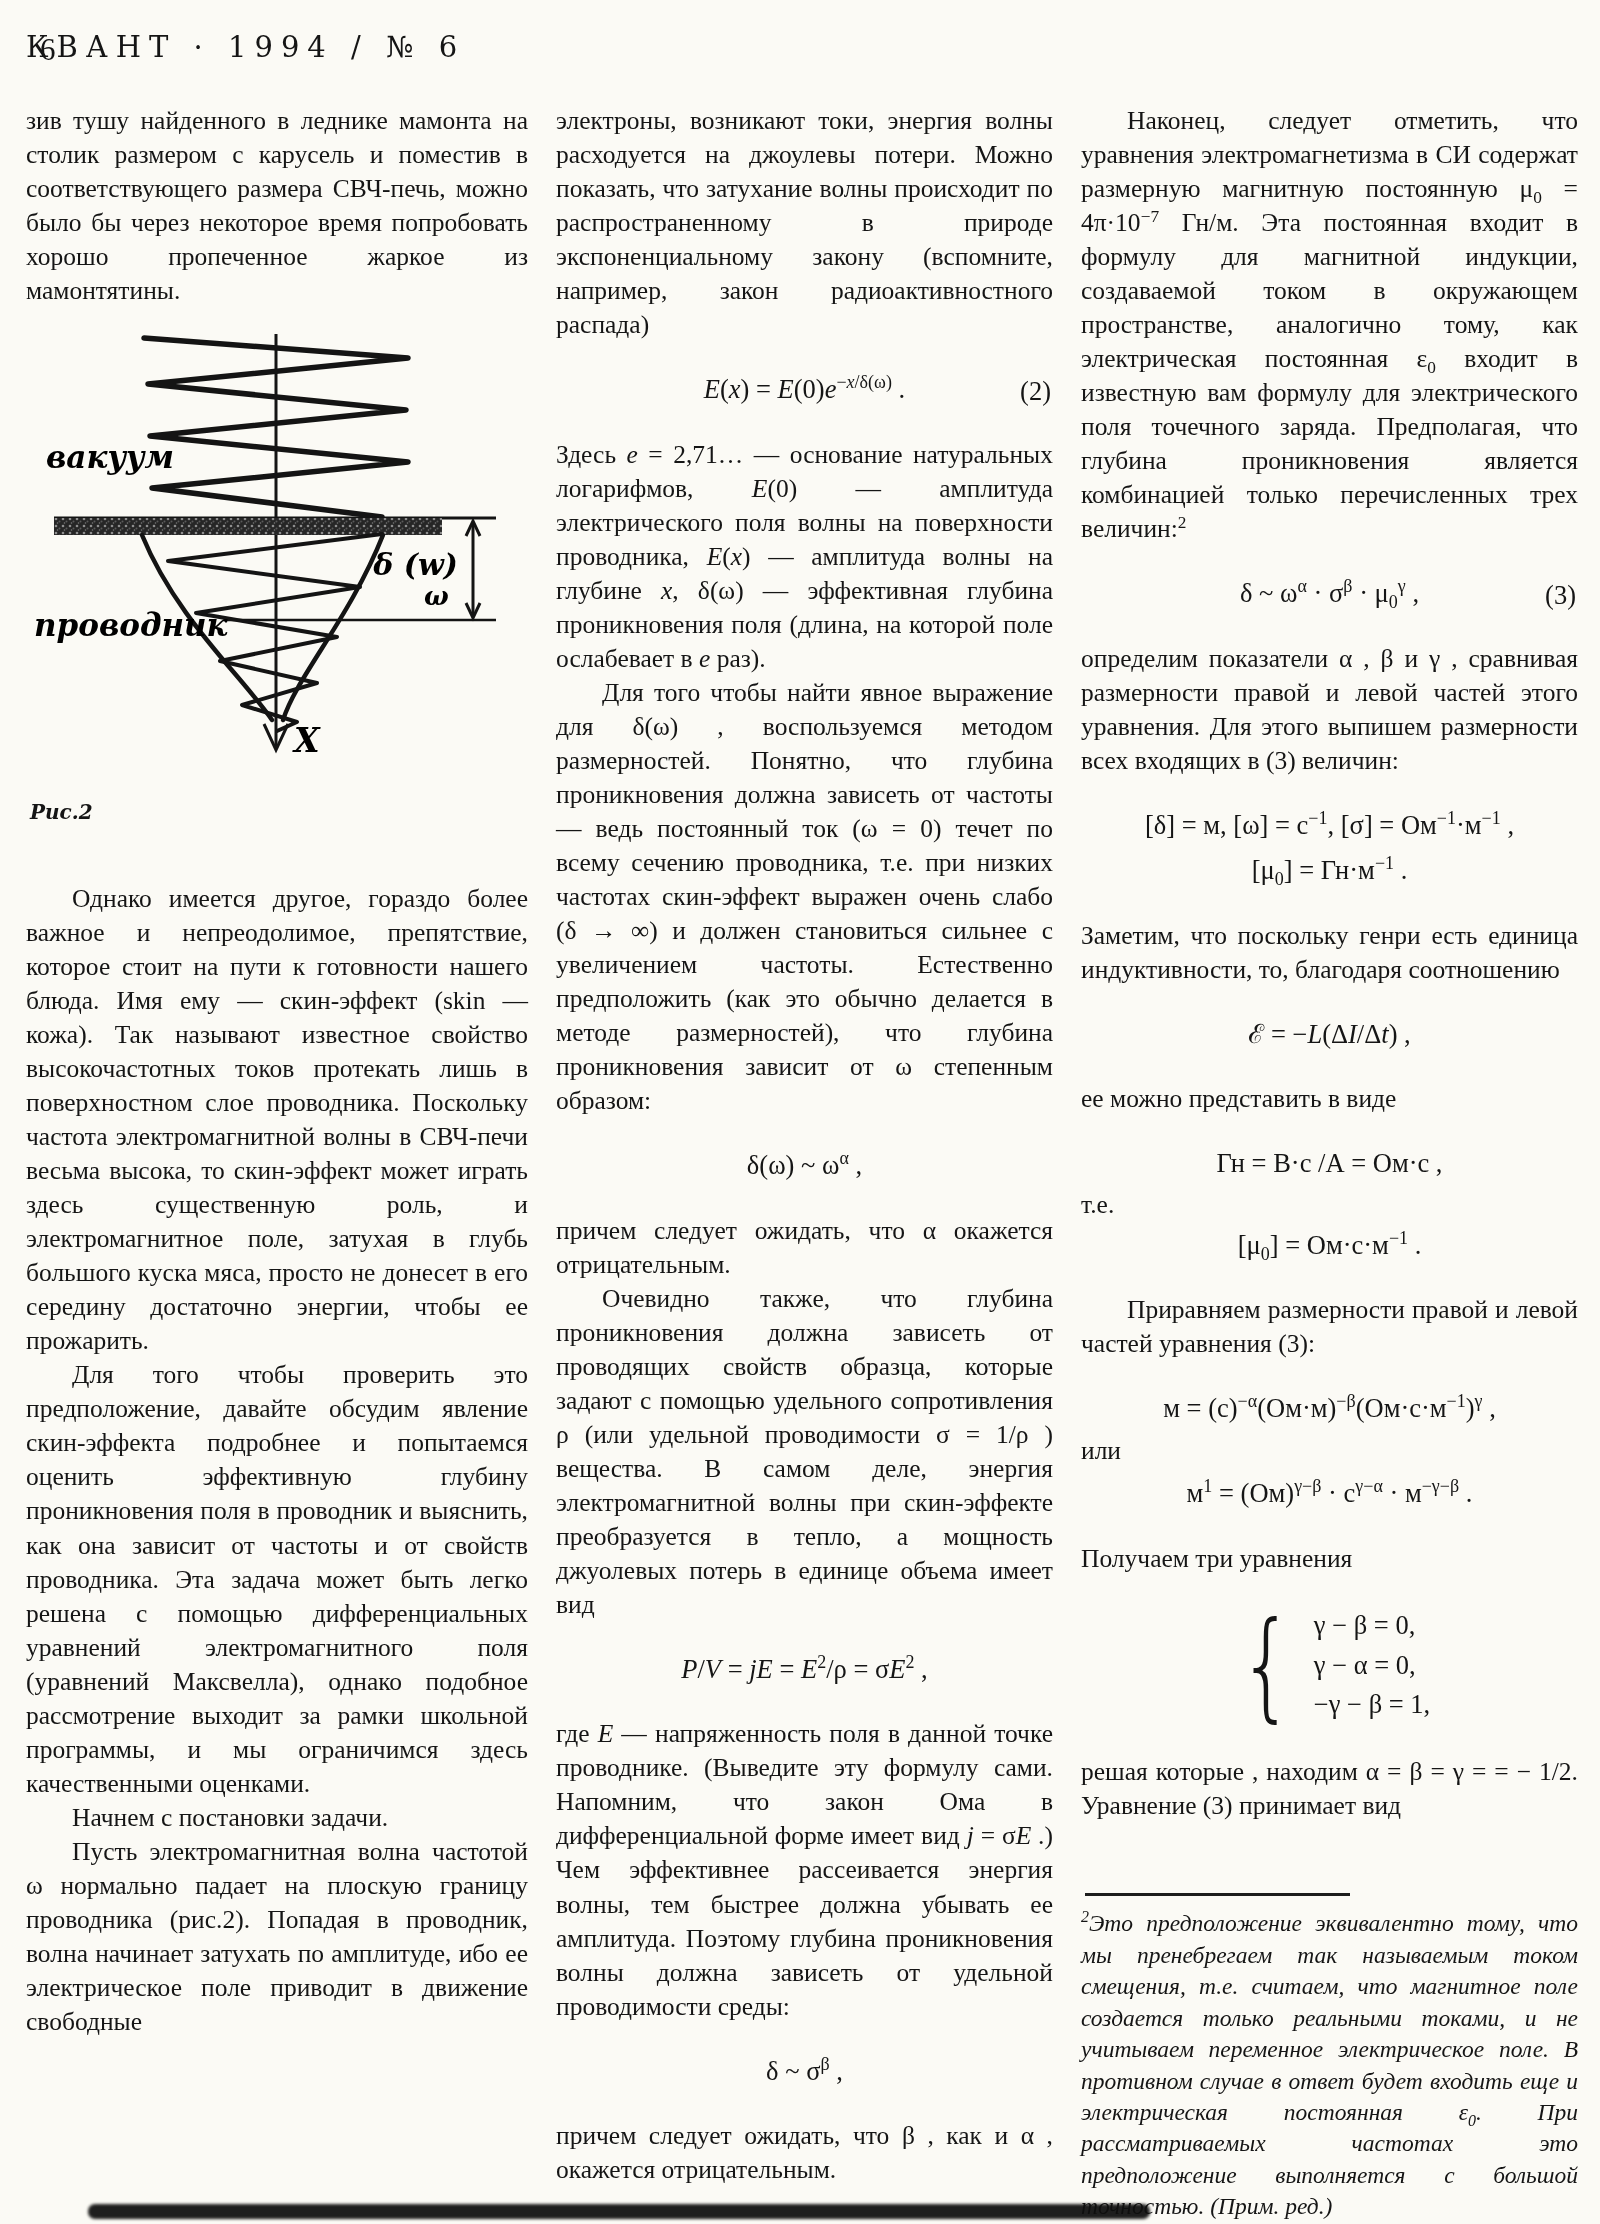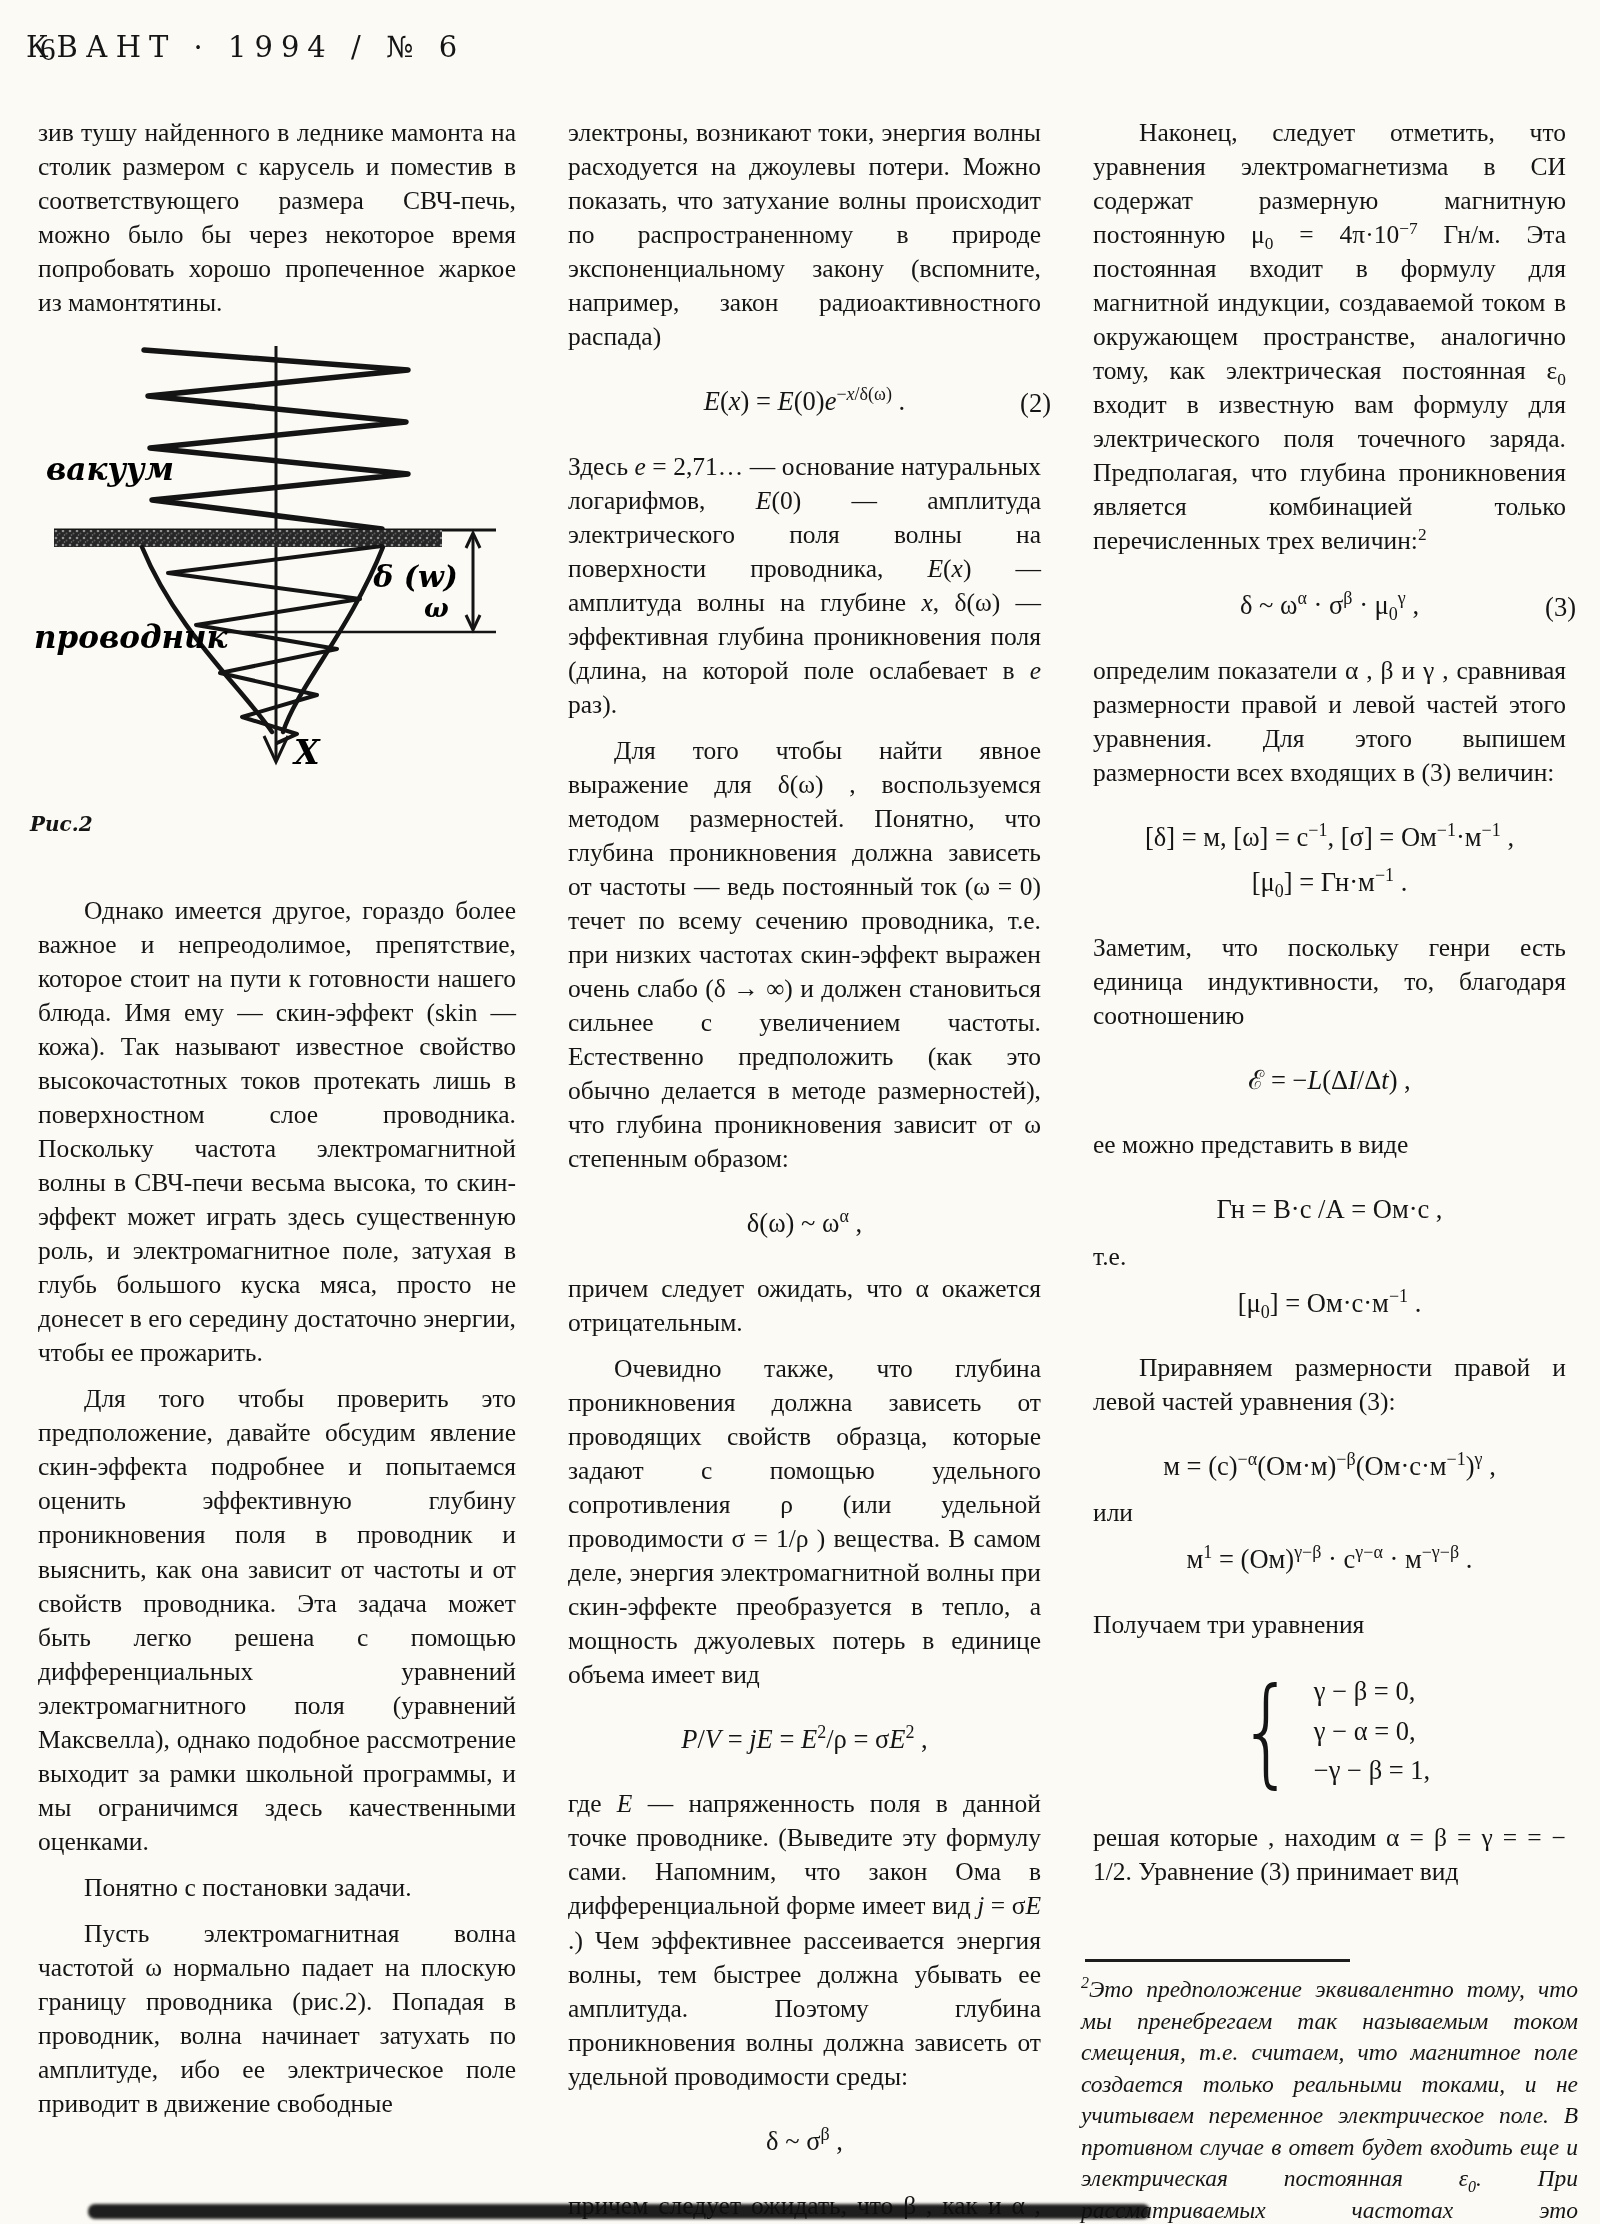--- a/index.html
+++ b/index.html
@@ -10,21 +10,21 @@
     color:#151515;
     position:relative;
     overflow:hidden;
   }
   .page{padding:16px 22px 0 26px;}
   .header{position:relative;height:54px;}
   .page-num{position:absolute;left:14px;top:16px;font-size:31px;letter-spacing:2px;}
   .journal{font-size:29px;letter-spacing:8px;padding-top:14px;font-family:"DejaVu Serif","Liberation Serif",serif;}
   .columns{display:flex;gap:28px;margin-top:34px;}
   .col{width:502px;font-size:25.5px;line-height:1.335;text-align:justify;}
-  .col p{margin:12px;text-indent:46px;}
+  .col p{margin:0;text-indent:46px;}
   .col p.noindent{text-indent:0;}
   .equation{position:relative;text-align:center;margin:30px 0;font-size:26.5px;white-space:nowrap;}
   .equation .math i{font-family:"Liberation Serif",serif;}
   .eqno{position:absolute;right:2px;top:2px;}
   sup{font-size:68%;vertical-align:super;line-height:0;}
   sub{font-size:68%;vertical-align:sub;line-height:0;}
   .figure-block{margin:20px 0 34px 0;}
   .fig-caption{font-style:italic;font-weight:bold;font-size:20px;margin:10px 0 56px 4px;font-family:"DejaVu Serif","Liberation Serif",serif;}
   .lead-word{text-indent:0;margin:6px 0 4px 2px;}
   .system{display:flex;justify-content:center;align-items:center;margin:30px 0;}
@@ -85,21 +85,21 @@
           <text x="8" y="308" font-size="31" font-style="italic" font-weight="bold">проводник</text>
           <text x="432" y="247" font-size="30" font-style="italic" font-weight="bold" text-anchor="end">δ (w)</text>
           <text x="398" y="277" font-size="26" font-style="italic" font-weight="bold">ω</text>
           <text x="268" y="424" font-size="33" font-style="italic" font-weight="bold">X</text>
         </svg>
         <div class="fig-caption">Рис.2</div>
       </div>
 
       <p>Однако имеется другое, гораздо более важное и непреодолимое, препятствие, которое стоит на пути к готовности нашего блюда. Имя ему — скин-эффект (skin — кожа). Так называют известное свойство высокочастотных токов протекать лишь в поверхностном слое проводника. Поскольку частота электромагнитной волны в СВЧ-печи весьма высока, то скин-эффект может играть здесь существенную роль, и электромагнитное поле, затухая в глубь большого куска мяса, просто не донесет в его середину достаточно энергии, чтобы ее прожарить.</p>
       <p>Для того чтобы проверить это предположение, давайте обсудим явление скин-эффекта подробнее и попытаемся оценить эффективную глубину проникновения поля в проводник и выяснить, как она зависит от частоты и от свойств проводника. Эта задача может быть легко решена с помощью дифференциальных уравнений электромагнитного поля (уравнений Максвелла), однако подобное рассмотрение выходит за рамки школьной программы, и мы ограничимся здесь качественными оценками.</p>
-      <p>Понятно с постановки задачи.</p>
+      <p>Начнем с постановки задачи.</p>
       <p>Пусть электромагнитная волна частотой ω нормально падает на плоскую границу проводника (рис.2). Попадая в проводник, волна начинает затухать по амплитуде, ибо ее электрическое поле приводит в движение свободные</p>
     </div>
 
     <div class="col">
       <p class="noindent">электроны, возникают токи, энергия волны расходуется на джоулевы потери. Можно показать, что затухание волны происходит по распространенному в природе экспоненциальному закону (вспомните, например, закон радиоактивностного распада)</p>
 
       <div class="equation">
         <span class="math"><i>E</i>(<i>x</i>) = <i>E</i>(0)<i>e</i><sup>−<i>x</i>/δ(ω)</sup> .</span>
         <span class="eqno">(2)</span>
       </div>

